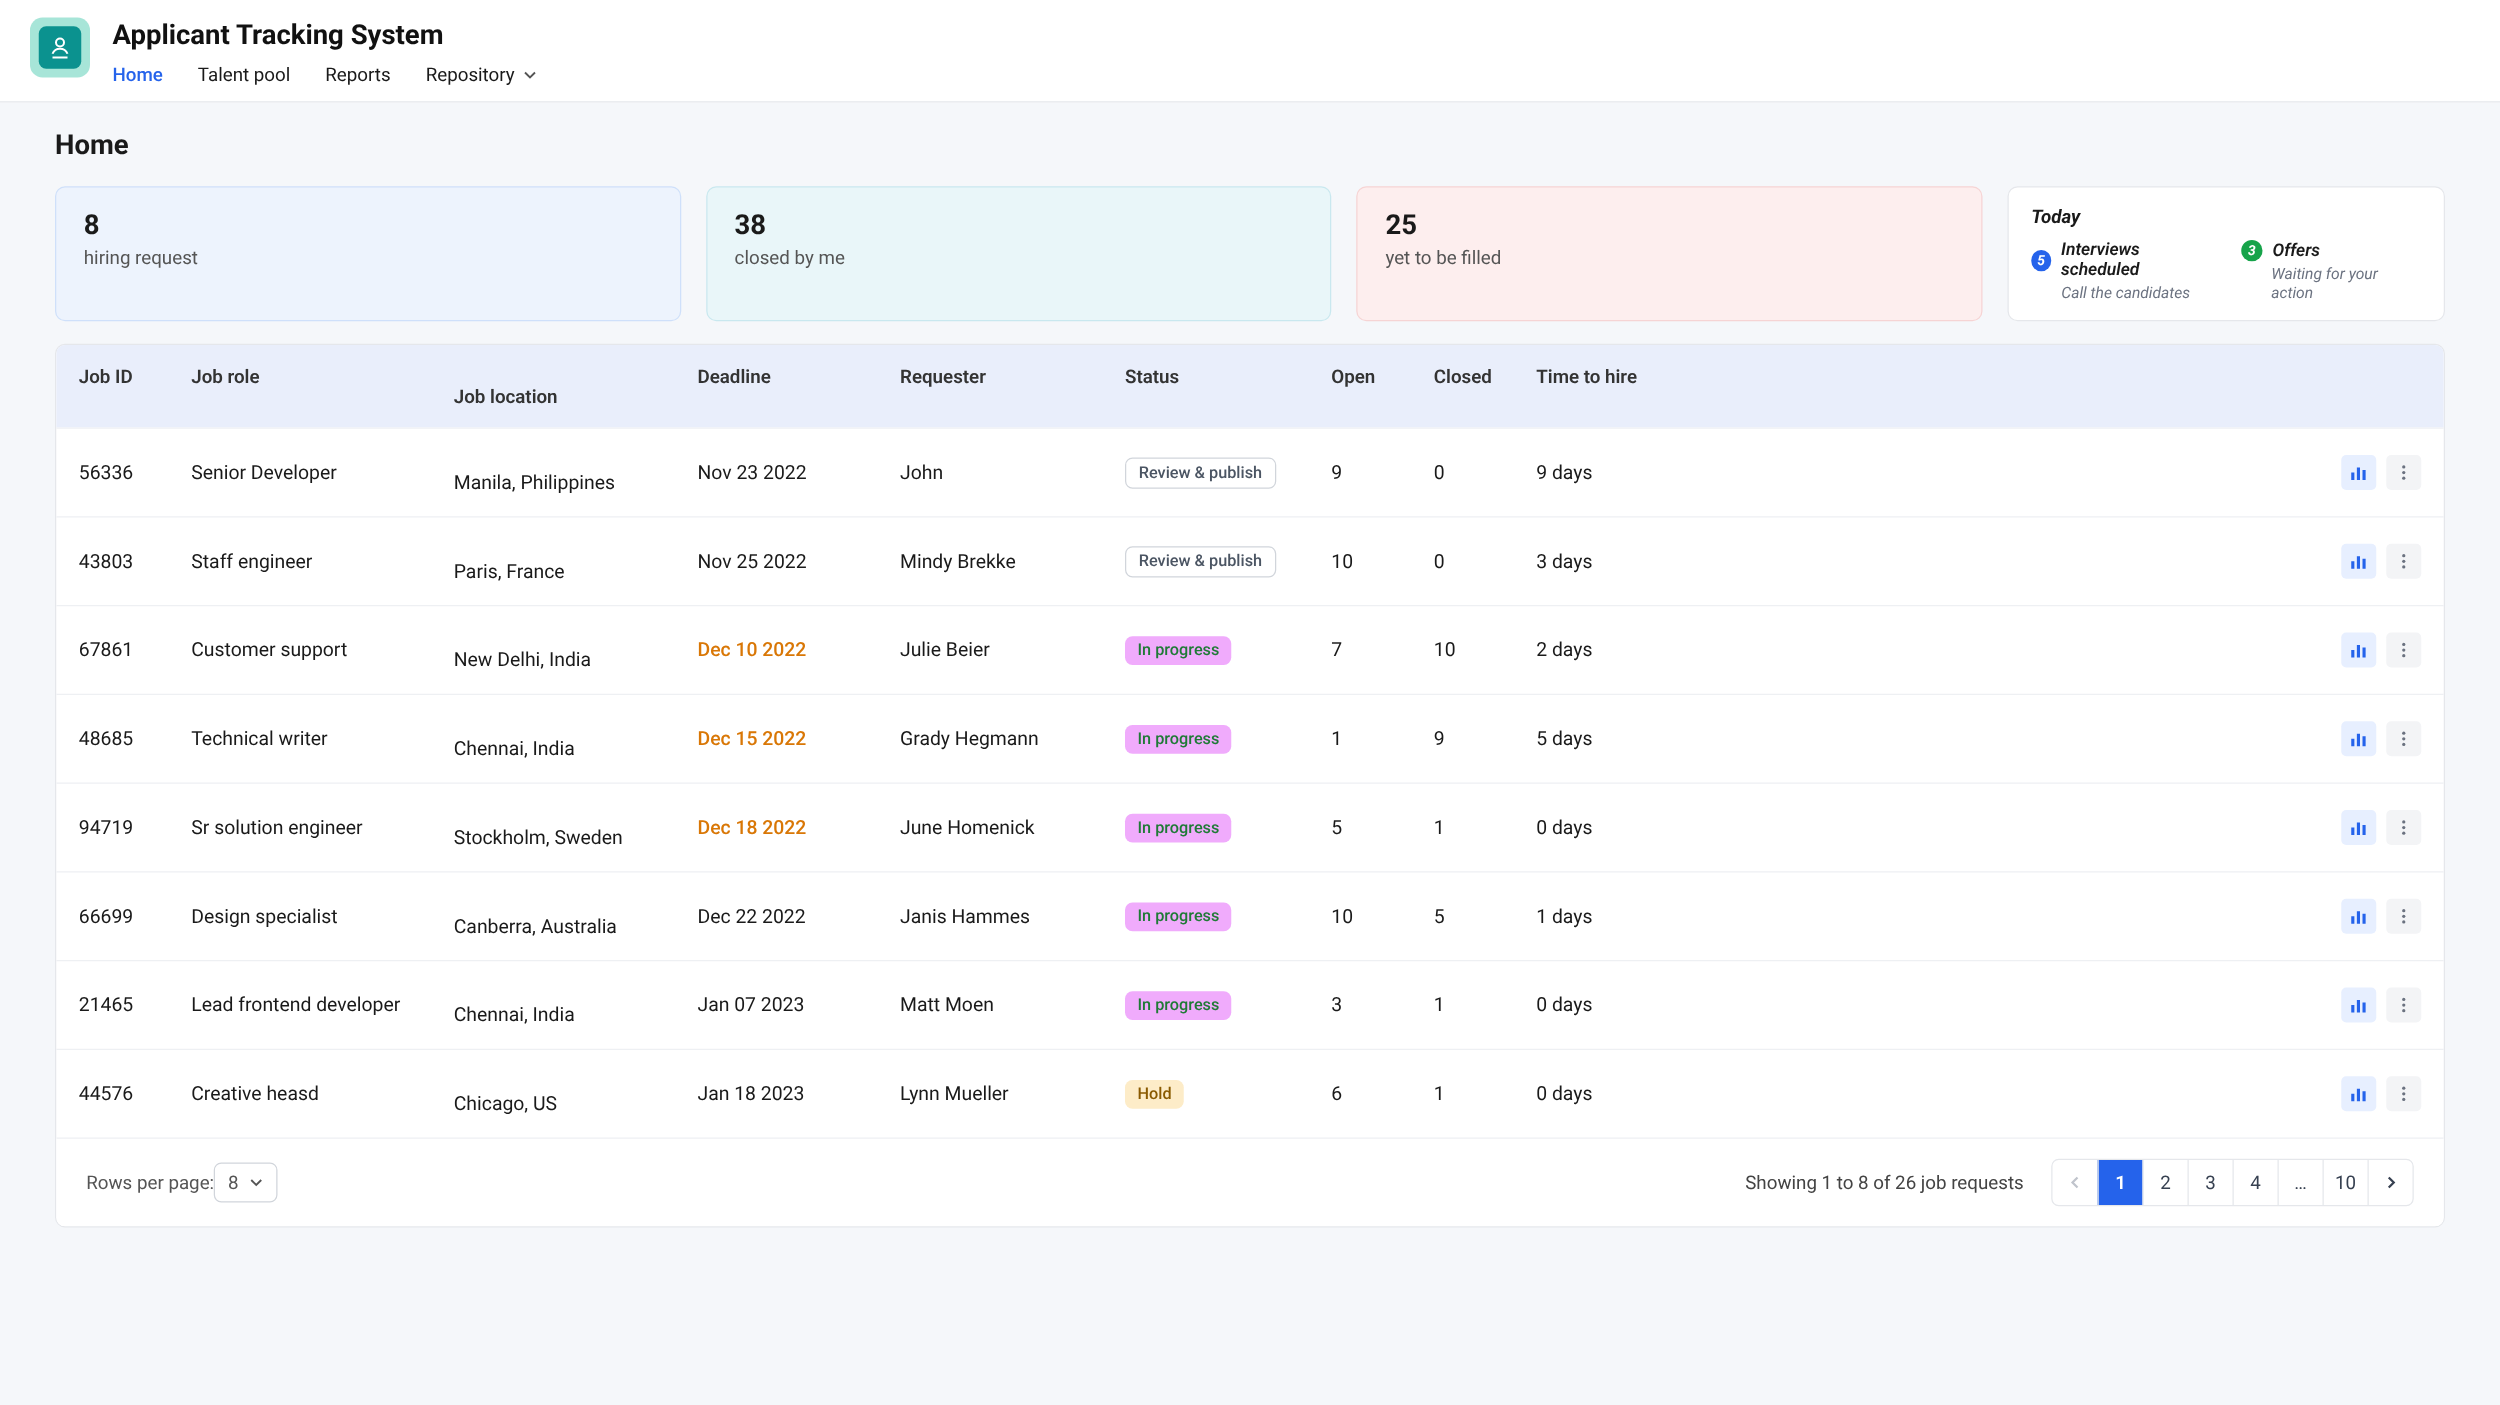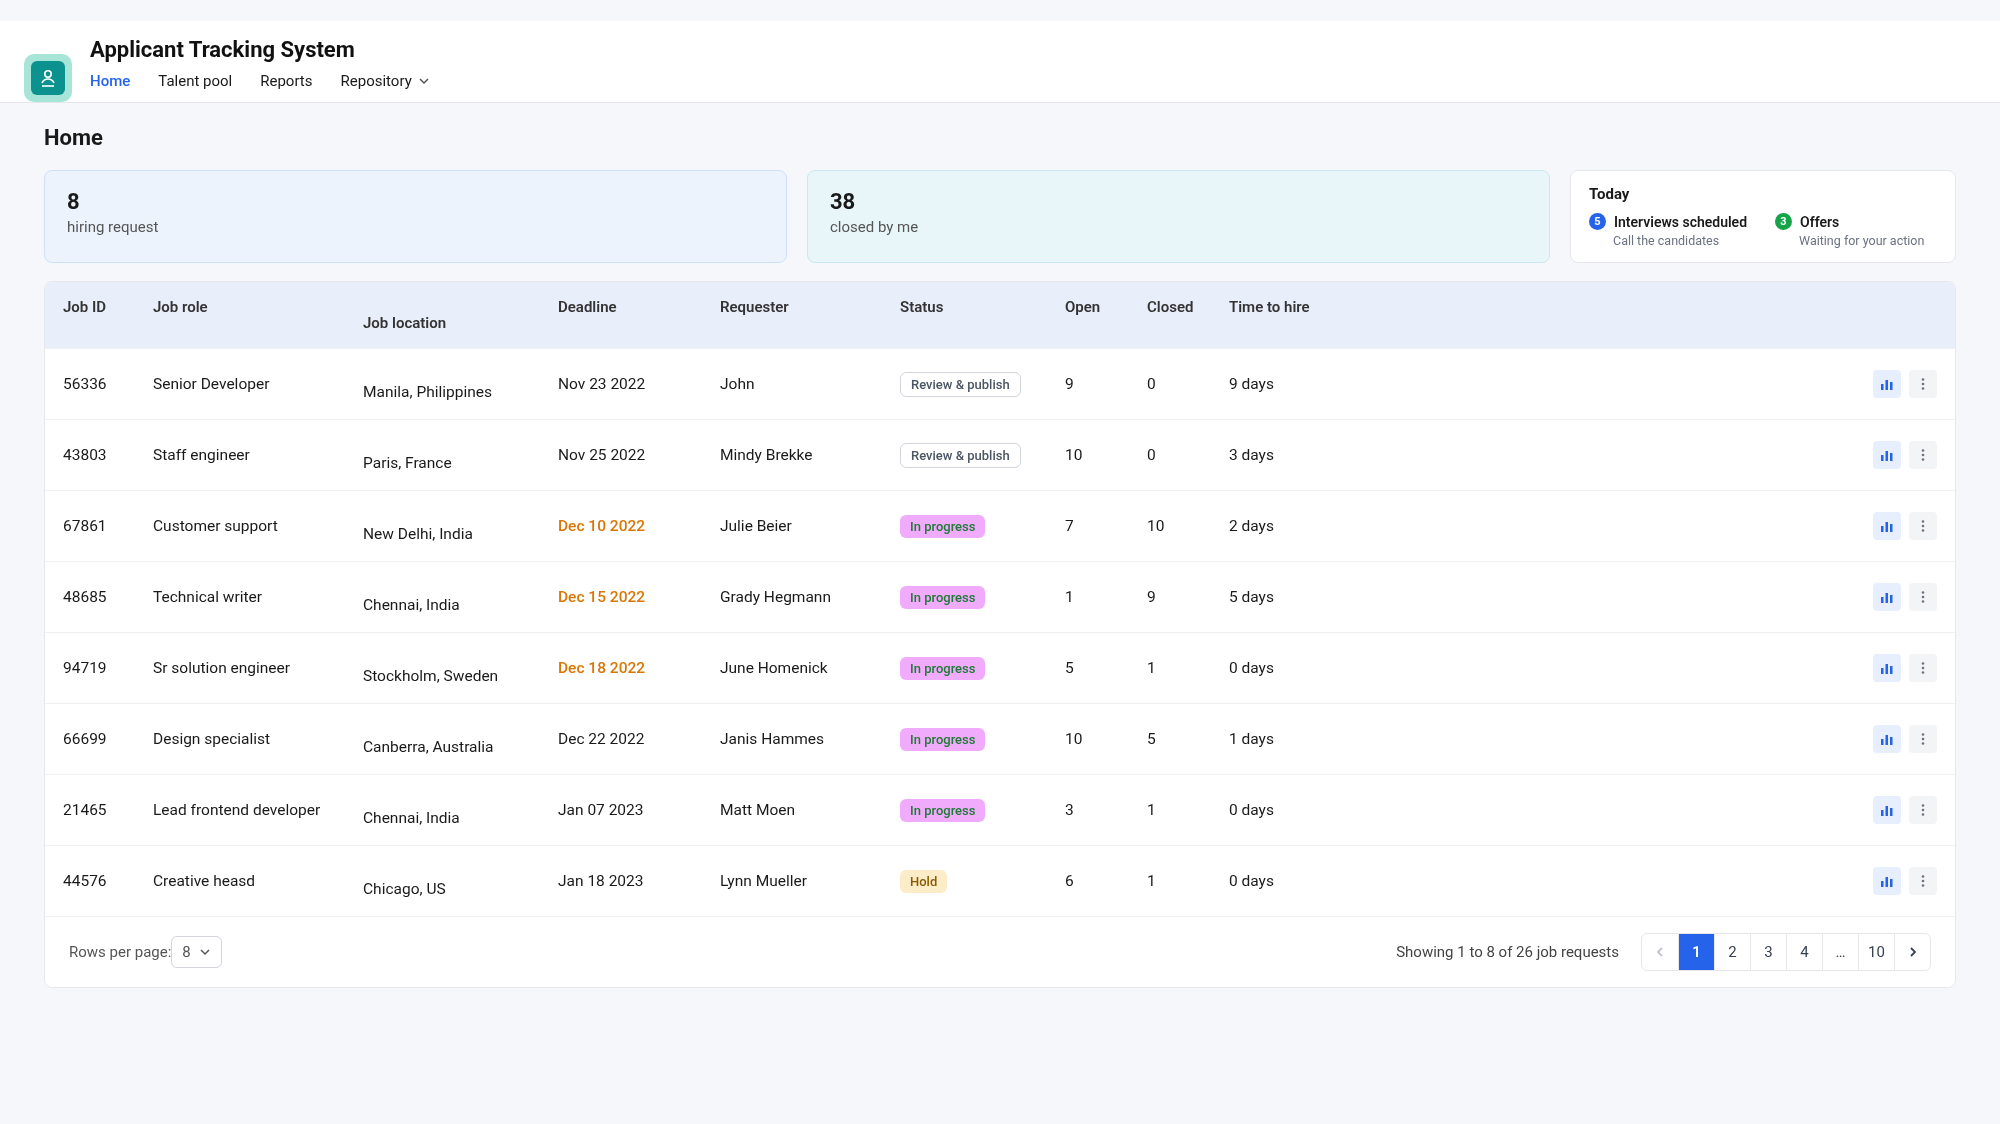--- a/index.html
+++ b/index.html
@@ -7,22 +7,21 @@
     font-family: -apple-system, BlinkMacSystemFont, "Segoe UI", Roboto, "Helvetica Neue", Arial, sans-serif;
     background: #f5f7fa;
     color: #1a1a1a;
     font-size: 14px;
   }
   .header {
     background: #fff;
     border-bottom: 1px solid #e5e7eb;
     padding: 14px 24px 0 24px;
     display: flex;
-    align-items: flex-end;
-    margin-top: 21px;
+    align-items: flex-start;
   }
   .logo {
     width: 48px; height: 48px;
     background: #a7e5d8;
     border-radius: 10px;
     display: flex; align-items: center; justify-content: center;
     margin-right: 18px;
   }
   .logo-inner {
     width: 34px; height: 34px;
@@ -45,25 +44,26 @@
     border-radius: 8px;
     padding: 18px 22px;
   }
   .stat-card .num { font-size: 22px; font-weight:700; margin-bottom:4px;}
   .stat-card .lbl { font-size: 15px; color:#555;}
   .card-blue   { background:#edf3fd; border-color:#cfe0fa;}
   .card-green  { background:#eef9f1; border-color:#cfeed7;}
   .card-cyan   { background:#e9f6f9; border-color:#c9e8ef;}
   .card-red    { background:#fdeeee; border-color:#f6d4d4;}
   .today-card {
-    width: 386px;
+    width: 350px;
     background:#fff;
     border:1px solid #e5e7eb;
     border-radius:8px;
     padding: 14px 18px;
+    font-style: italic;
   }
   .today-card .today-title { font-weight:700; font-size:15px; margin-bottom:10px;}
   .today-row { display:flex; gap: 24px;}
   .today-col { flex:1; }
   .today-head { display:flex; align-items:center; gap:8px; font-weight:600; font-size:14px;}
   .today-sub { font-size:12.5px; color:#6b7280; margin-top:3px; margin-left:24px;}
   .badge-num {
     display:inline-flex; align-items:center; justify-content:center;
     width:17px; height:17px; border-radius:50%;
     color:#fff; font-size:11px; font-weight:700;
@@ -149,20 +149,24 @@
 
   <div class="cards">
     <div class="stat-card card-blue">
       <div class="num">8</div>
       <div class="lbl">hiring request</div>
     </div>
     <div class="stat-card card-cyan">
       <div class="num">38</div>
       <div class="lbl">closed by me</div>
     </div>
+    <div class="stat-card card-red">
+      <div class="num">25</div>
+      <div class="lbl">yet to be filled</div>
+    </div>
 
     <div class="today-card">
       <div class="today-title">Today</div>
       <div class="today-row">
         <div class="today-col">
           <div class="today-head">
             <span class="badge-num bnum-blue">5</span>
             <span>Interviews scheduled</span>
           </div>
           <div class="today-sub">Call the candidates</div>

